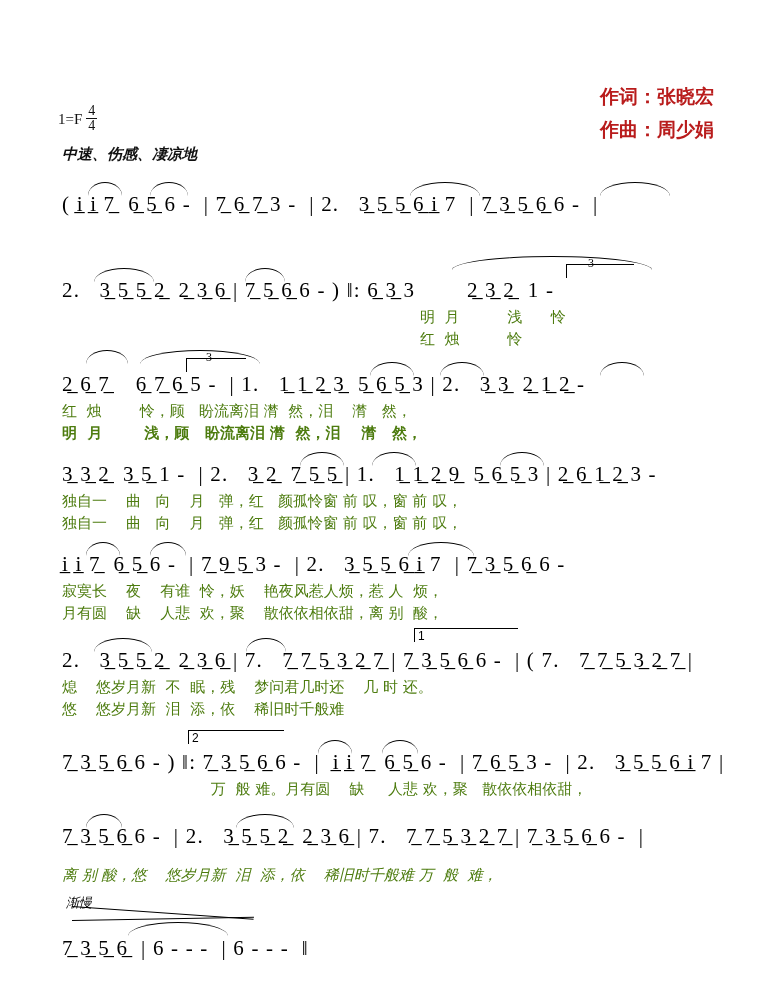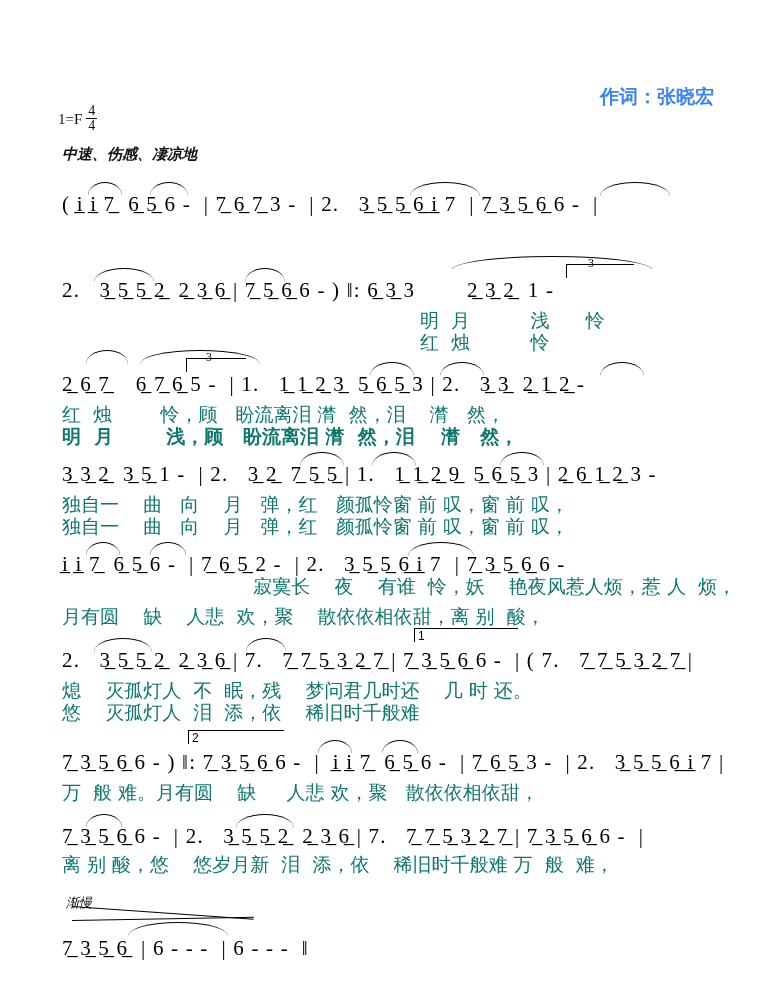--- a/index.html
+++ b/index.html
@@ -38,21 +38,21 @@
   }
 
   .credits {
     position: absolute;
     right: 52px;
     top: 80px;
     font-family: "DejaVu Sans", sans-serif;
     font-size: 19px;
     line-height: 1.75;
     font-weight: bold;
-    color: #3b82f6;
+    color: #b91c1c;
     text-align: center;
   }
   .credits div { white-space: nowrap; }
 
   .keysig {
     position: absolute;
     left: 58px;
     top: 104px;
     font-family: "Liberation Serif", serif;
     font-size: 15px;
@@ -96,23 +96,23 @@
     font-size: 21px;
     letter-spacing: 1.2px;
     white-space: pre;
     color: #000;
   }
   .lyric {
     position: absolute;
     left: 62px;
     right: 30px;
     font-family: "DejaVu Sans", sans-serif;
-    font-size: 19px;
+    font-size: 15px;
     white-space: pre;
-    color: #0f766e;
+    color: #4d7c0f;
   }
   .lyric2 { }
 
   
   .slur {
     position: absolute;
     border-top: 1.4px solid #000;
     border-left: none; border-right: none; border-bottom: none;
     border-radius: 50% / 100% 100% 0 0;
     height: 13px;
@@ -151,20 +151,21 @@
   }
 </style>
 </head>
 <body>
 
 <div class="sheet">
 
 
   <div class="credits">
     <div>作词：张晓宏</div>
+    <div>作曲：周少娟</div>
   </div>
 
   <div class="keysig">
     <span>1=F</span><span class="frac"><span class="num">4</span><span class="den">4</span></span>
   </div>
 
   <div class="tempo-mark">中速、伤感、凄凉地</div>
 
   <div class="system" style="top:192px;">
     <div class="slur" style="left:88px; top:-10px; width:34px;"></div>
@@ -204,47 +205,47 @@
     <div class="slur" style="left:500px; top:-10px; width:44px;"></div>
     <div class="notes">3̲ 3̲ 2̲  3̲ 5̲ 1 -  | 2.   3̲ 2̲  7̲ 5̲ 5̲ | 1.   1̲ 1̲ 2̲ 9̲  5̲ 6̲ 5̲ 3 | 2̲ 6̲ 1̲ 2̲ 3 -</div>
     <div class="lyric" style="top:30px;">独自一    曲   向    月   弹，红   颜孤怜窗 前 叹，窗 前 叹，</div>
     <div class="lyric lyric2" style="top:52px;">独自一    曲   向    月   弹，红   颜孤怜窗 前 叹，窗 前 叹，</div>
   </div>
 
   <div class="system" style="top:552px;">
     <div class="slur" style="left:86px; top:-10px; width:34px;"></div>
     <div class="slur" style="left:150px; top:-10px; width:36px;"></div>
     <div class="slur" style="left:408px; top:-10px; width:66px;"></div>
-    <div class="notes">i̲ i̲ 7̲  6̲ 5̲ 6 -  | 7̲ 6̲ 5̲ 2 -  | 2.   3̲ 5̲ 5̲ 6̲ i̲ 7  | 7̲ 3̲ 5̲ 6̲ 6 -</div>
-    <div class="lyric" style="top:22px;text-align:right;">寂寞长    夜    有谁  怜，妖    艳夜风惹人烦，惹 人  烦，</div>
+    <div class="notes">i̲ i̲ 7̲  6̲ 5̲ 6 -  | 7̲ 9̲ 5̲ 3 -  | 2.   3̲ 5̲ 5̲ 6̲ i̲ 7  | 7̲ 3̲ 5̲ 6̲ 6 -</div>
+    <div class="lyric" style="top:30px;">寂寞长    夜    有谁  怜，妖    艳夜风惹人烦，惹 人  烦，</div>
     <div class="lyric lyric2" style="top:52px;">月有圆    缺    人悲  欢，聚    散依依相依甜，离 别  酸，</div>
   </div>
 
   <div class="system" style="top:648px;">
     <div class="slur" style="left:94px; top:-10px; width:58px;"></div>
     <div class="slur" style="left:246px; top:-10px; width:40px;"></div>
     <div class="bracket-num" style="left:414px; top:-20px; width:104px;">1</div>
     <div class="notes">2.   3̲ 5̲ 5̲ 2̲  2̲ 3̲ 6̲ | 7.   7̲ 7̲ 5̲ 3̲ 2̲ 7̲ | 7̲ 3̲ 5̲ 6̲ 6 -  | ( 7.   7̲ 7̲ 5̲ 3̲ 2̲ 7̲ |</div>
-    <div class="lyric" style="top:30px;">熄    灭孤灯人  不  眠，残    梦问君几时还    几 时 还。</div>
-    <div class="lyric lyric2" style="top:52px;">悠    灭孤灯人  泪  添，依    稀旧时千般难</div>
+    <div class="lyric" style="top:30px;">熄    悠岁月新  不  眠，残    梦问君几时还    几 时 还。</div>
+    <div class="lyric lyric2" style="top:52px;">悠    悠岁月新  泪  添，依    稀旧时千般难</div>
   </div>
 
   <div class="system" style="top:750px;">
     <div class="bracket-num" style="left:188px; top:-20px; width:96px;">2</div>
     <div class="slur" style="left:318px; top:-10px; width:34px;"></div>
     <div class="slur" style="left:382px; top:-10px; width:36px;"></div>
     <div class="notes">7̲ 3̲ 5̲ 6̲ 6 - ) ‖: 7̲ 3̲ 5̲ 6̲ 6 -  |  i̲ i̲ 7̲  6̲ 5̲ 6 -  | 7̲ 6̲ 5̲ 3 -  | 2.   3̲ 5̲ 5̲ 6̲ i̲ 7 |</div>
-    <div class="lyric" style="top:30px;">万  般 难。月有圆    缺     人悲 欢，聚   散依依相依甜，</div>
+    <div class="lyric" style="top:30px;text-align:center;">万  般 难。月有圆    缺     人悲 欢，聚   散依依相依甜，</div>
   </div>
 
   <div class="system" style="top:824px;">
     <div class="slur" style="left:86px; top:-10px; width:36px;"></div>
     <div class="slur" style="left:236px; top:-10px; width:58px;"></div>
     <div class="notes">7̲ 3̲ 5̲ 6̲ 6 -  | 2.   3̲ 5̲ 5̲ 2̲  2̲ 3̲ 6̲ | 7.   7̲ 7̲ 5̲ 3̲ 2̲ 7̲ | 7̲ 3̲ 5̲ 6̲ 6 -  |</div>
-    <div class="lyric" style="top:28px;">离 别 酸，悠    悠岁月新  泪  添，依    稀旧时千般难 万  般  难，</div>
+    <div class="lyric" style="top:42px;font-style:italic;">离 别 酸，悠    悠岁月新  泪  添，依    稀旧时千般难 万  般  难，</div>
   </div>
 
   <div class="system" style="top:936px;">
     <div class="dim-mark" style="left:66px; top:-42px;">渐慢</div>
     <div class="hairpin" style="left:72px; top:-30px; width:180px; height:22px;">
       <div class="l1" style="width:182px; transform: rotate(4deg);"></div>
       <div class="l2" style="width:182px; transform: rotate(-1deg); top:14px;"></div>
     </div>
     <div class="slur" style="left:128px; top:-14px; width:100px;"></div>
     <div class="notes">7̲ 3̲ 5̲ 6̲  | 6 - - -  | 6 - - -  ‖</div>

